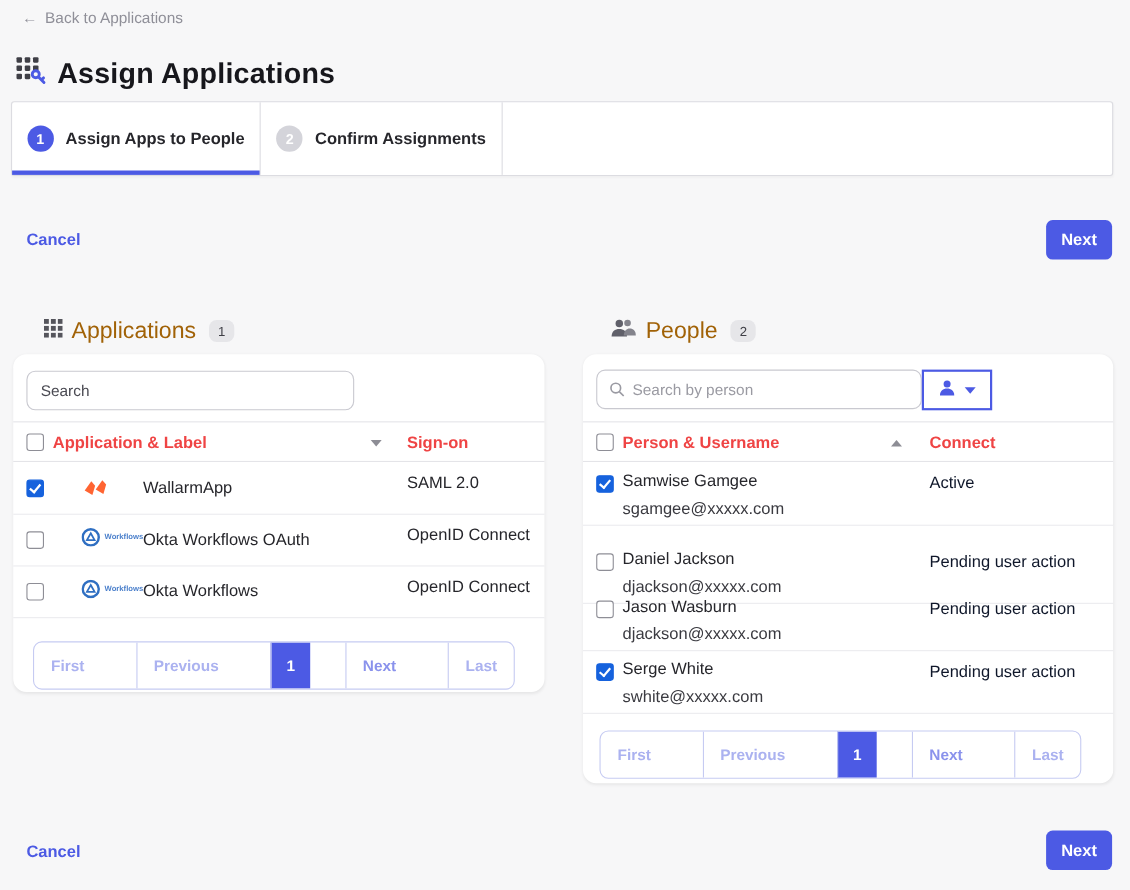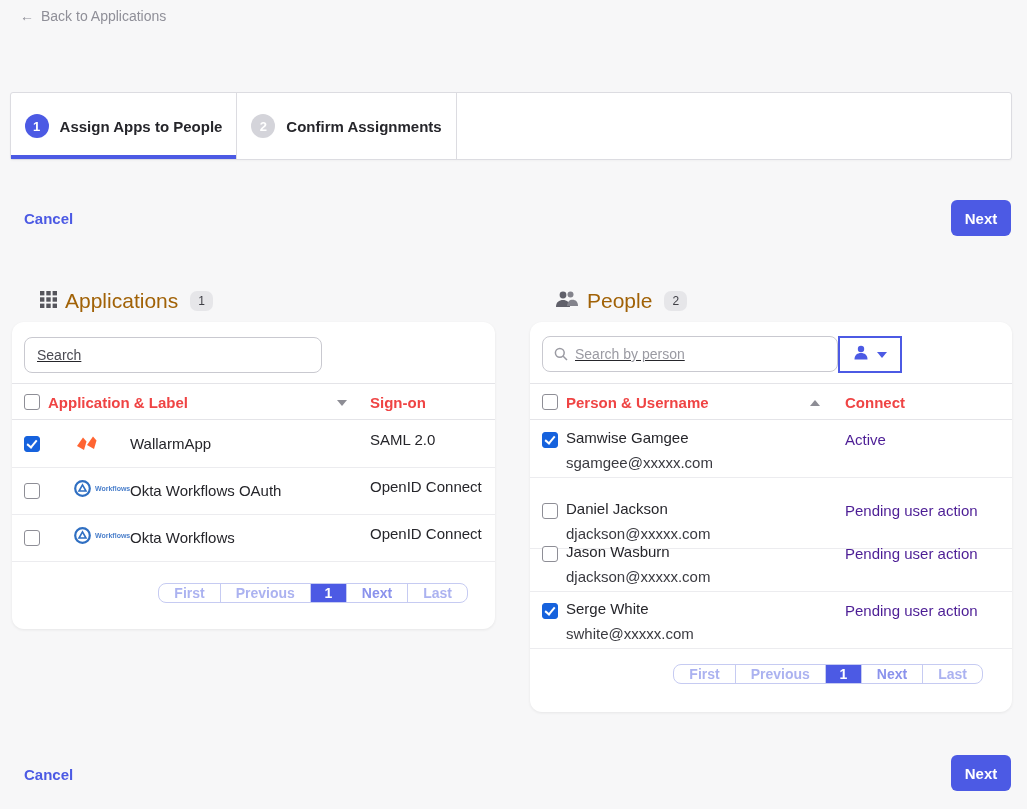--- a/index.html
+++ b/index.html
@@ -34,21 +34,21 @@
   .section-head { position:absolute; top:289px; display:flex; align-items:center; gap:8px; }
   .apps-head { left:40px; } .people-head { left:555px; }
   .section-title { font-size:21px; color:#a16207; }
   .count-badge { background:#E6E6E9; color:#3F3F46; font-size:12px; border-radius:7px; padding:3px 8px; margin-left:4px; }
 
   
   .card { position:absolute; top:322px; background:#fff; border-radius:12px; box-shadow:0 1px 3px rgba(0,0,0,.07); }
   .card-apps { left:12px; width:483px; height:307px; }
   .card-people { left:530px; width:482px; height:390px; }
 
-  .search-input { position:absolute; height:36px; border:1px solid #C9C9D0; border-radius:8px; font-family:inherit; font-size:14px; color:#26262B; outline:none;text-decoration:underline; }
+  .search-input { position:absolute; height:36px; border:1px solid #C9C9D0; border-radius:8px; font-family:inherit; font-size:14px; color:#26262B; outline:none; }
   .apps-search { left:12px; top:15px; width:298px; padding:0 12px; }
   .apps-search::placeholder { color:#4A4A52; opacity:1; }
   .people-search { left:12px; top:14px; width:296px; padding:0 12px 0 32px; }
   .people-search::placeholder { color:#9A9AA2; opacity:1; }
   .search-glass { position:absolute; left:24px; top:25px; pointer-events:none; }
   .filter-btn { position:absolute; left:308px; top:14px; width:64px; height:37px; background:#fff; border:2px solid #4C5AE4; display:flex; align-items:center; justify-content:center; gap:8px; cursor:pointer; }
   .caret-down { width:0; height:0; border-left:5px solid transparent; border-right:5px solid transparent; border-top:6px solid #4C5AE4; }
 
   
   .thead { position:absolute; left:0; right:0; top:61px; height:37px; border-top:1px solid #E4E4E8; border-bottom:1px solid #E4E4E8; }
@@ -63,44 +63,65 @@
   .row { position:absolute; left:0; right:0; border-bottom:1px solid #ECECEF; }
   .app-row { height:47px; }
   .app-name { position:absolute; left:118px; top:14px; font-size:15px; color:#26262B; }
   .app-logo { position:absolute; left:62px; top:12px; display:flex; align-items:center; gap:4px; }
   .logo-text { font-size:7px; font-weight:bold; color:#4A7FCB; }
   .signon { position:absolute; left:358px; top:10px; font-size:15px; color:#26262B; }
 
   .person-row { height:57px; }
   .person-name { position:absolute; left:36px; top:8px; font-size:15px; color:#26262B; }
   .person-username { position:absolute; left:36px; top:33px; font-size:15px; color:#3A3A40; }
-  .status { position:absolute; left:315px; top:10px; font-size:15px; color:#4c1d95; }
+  .status { position:absolute; left:315px; top:10px; font-size:15px; color:#0f172a; }
   .row .cb { position:absolute; left:12px; top:11px; }
   .app-row .cb { top:15px; }
   .thead .cb { position:absolute; left:12px; top:10px; }
 
   
-  .pager { position:absolute; display:flex; height:20px; border:1px solid #C6CBF2; border-radius:8px; overflow:hidden; background:#fff; }
+  .pager { position:absolute; display:flex; height:44px; border:1px solid #C6CBF2; border-radius:8px; overflow:hidden; background:#fff;gap:32px; }
   .pager-apps { right:27px; top:261px; } .pager-people { right:29px; top:342px; }
   .pg { display:flex; align-items:center; justify-content:center; padding:0 15px; font-size:14px; font-weight:bold; border-left:1px solid #C6CBF2; cursor:pointer; }
   .pg:first-child { border-left:none; }
   .pg.dim { color:#ABB2F0; }
   .pg.mid { color:#8A92EC; }
   .pg.current { background:#4C5AE4; color:#fff; width:36px; padding:0; }
 </style>
 </head>
 <body>
 
 <div class="stage">
 
   <div class="back-link">
     <span>←</span>
     <span>Back to Applications</span>
   </div>
 
+  <div class="title-row">
+    <span>
+      <svg width="28" height="28" viewBox="0 0 28 28">
+        <g fill="#3F3F46">
+          <rect x="1" y="2" width="5" height="5" rx="1"></rect>
+            <rect x="8.5" y="2" width="5" height="5" rx="1"></rect>
+            <rect x="16" y="2" width="5" height="5" rx="1"></rect>
+          <rect x="1" y="9.5" width="5" height="5" rx="1"></rect>
+            <rect x="8.5" y="9.5" width="5" height="5" rx="1"></rect>
+            <rect x="16" y="9.5" width="5" height="5" rx="1"></rect>
+          <rect x="1" y="17" width="5" height="5" rx="1"></rect>
+            <rect x="8.5" y="17" width="5" height="5" rx="1"></rect>
+        </g>
+        <g stroke="#4C5AE4" stroke-width="2.6" fill="none" stroke-linecap="round">
+          <circle cx="18.5" cy="17.5" r="3.2"></circle>
+          <path d="M21 20 L26 25 M23.6 22.6 L25.6 20.8"></path>
+        </g>
+      </svg>
+    </span>
+    <span class="page-title">Assign Applications</span>
+  </div>
 
   <div class="tabbar">
     <div class="tab tab1 active">
       <span class="step-num on">1</span>
       <span class="tab-label">Assign Apps to People</span>
     </div>
     <div class="tab tab2">
       <span class="step-num off">2</span>
       <span class="tab-label">Confirm Assignments</span>
     </div>

